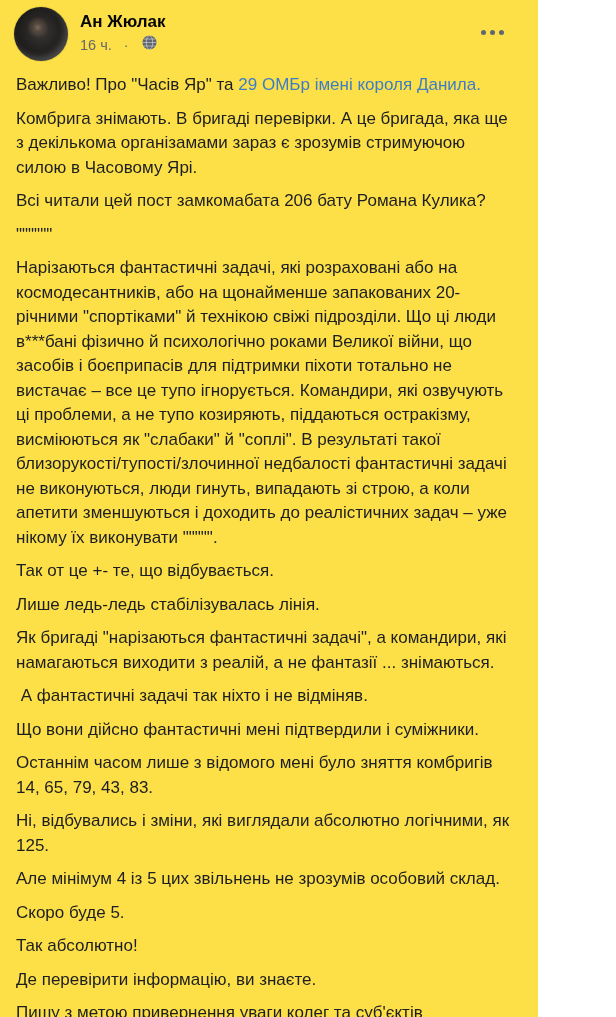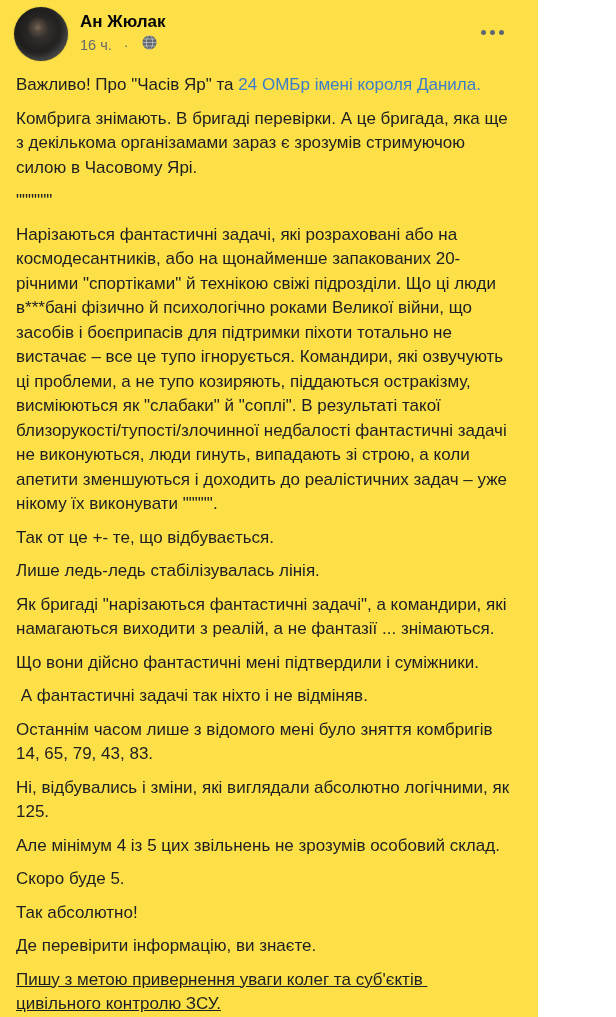--- a/index.html
+++ b/index.html
@@ -113,30 +113,31 @@
       </div>
     </div>
     <div class="more-btn">
       <i></i>
       <i></i>
       <i></i>
     </div>
   </div>
 
   <div class="post-body">
-    <p><span>Важливо! Про "Часів Яр" та </span><a class="inline-link">24 ОМБр імені короля Данила.</a></p>
+    <p><span>Важливо! Про "Часів Яр" та </span><a class="inline-link">29 ОМБр імені короля Данила.</a></p>
 
     <p>Комбрига знімають. В бригаді перевірки. А це бригада, яка ще з декількома організамами зараз є зрозумів стримуючою силою в Часовому Ярі.</p>
+    <p>Всі читали цей пост замкомабата 206 бату Романа Кулика?</p>
     <p>""""""</p>
     <p>Нарізаються фантастичні задачі, які розраховані або на космодесантників, або на щонайменше запакованих 20-річними "спортіками" й технікою свіжі підрозділи. Що ці люди в***бані фізично й психологічно роками Великої війни, що засобів і боєприпасів для підтримки піхоти тотально не вистачає – все це тупо ігнорується. Командири, які озвучують ці проблеми, а не тупо козиряють, піддаються остракізму, висміюються як "слабаки" й "соплі". В результаті такої близорукості/тупості/злочинної недбалості фантастичні задачі не виконуються, люди гинуть, випадають зі строю, а коли апетити зменшуються і доходить до реалістичних задач – уже нікому їх виконувати """"".</p>
     <p>Так от це +- те, що відбувається.</p>
     <p>Лише ледь-ледь стабілізувалась лінія.</p>
     <p>Як бригаді "нарізаються фантастичні задачі", а командири, які намагаються виходити з реалій, а не фантазії ... знімаються.</p>
+    <p> А фантастичні задачі так ніхто і не відміняв.</p>
     <p>Що вони дійсно фантастичні мені підтвердили і суміжники.</p>
-    <p> А фантастичні задачі так ніхто і не відміняв.</p>
     <p>Останнім часом лише з відомого мені було зняття комбригів 14, 65, 79, 43, 83.</p>
     <p>Ні, відбувались і зміни, які виглядали абсолютно логічними, як 125.</p>
     <p>Але мінімум 4 із 5 цих звільнень не зрозумів особовий склад.</p>
     <p>Скоро буде 5.</p>
     <p>Так абсолютно!</p>
     <p>Де перевірити інформацію, ви знаєте.</p>
     <p>Пишу з метою привернення уваги колег та суб'єктів цивільного контролю ЗСУ.</p>
   </div>
 
 </div>

